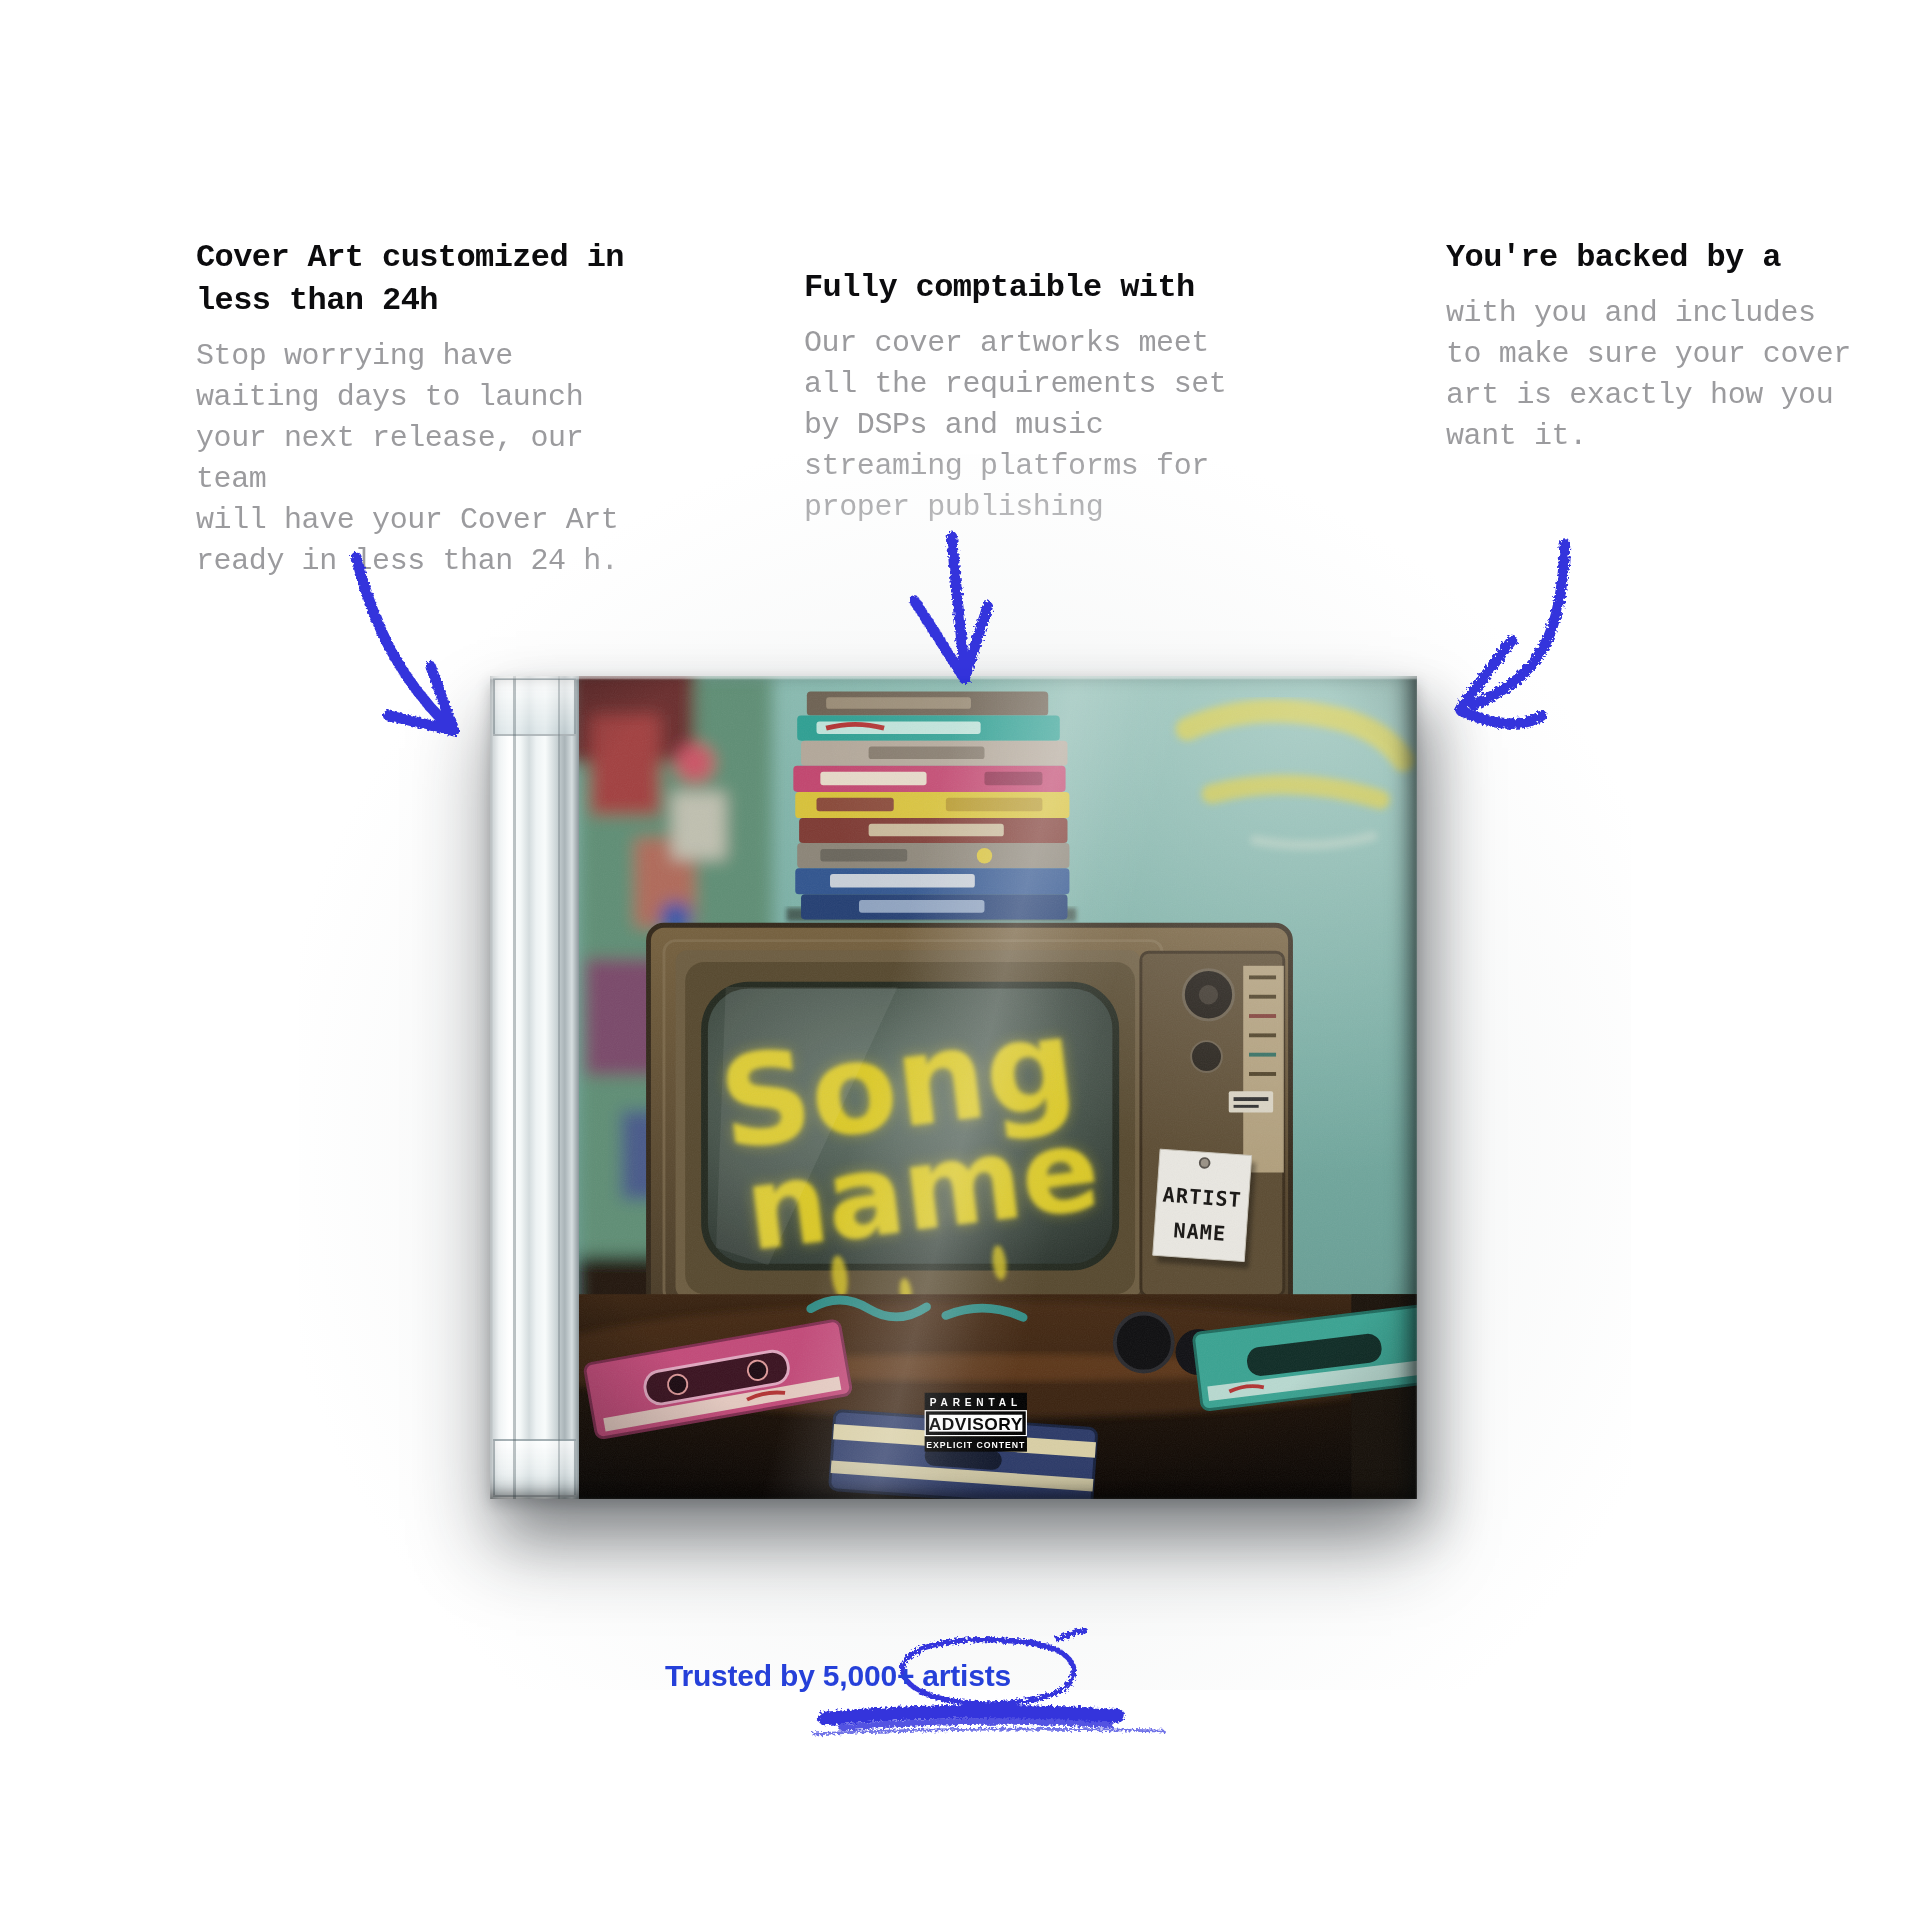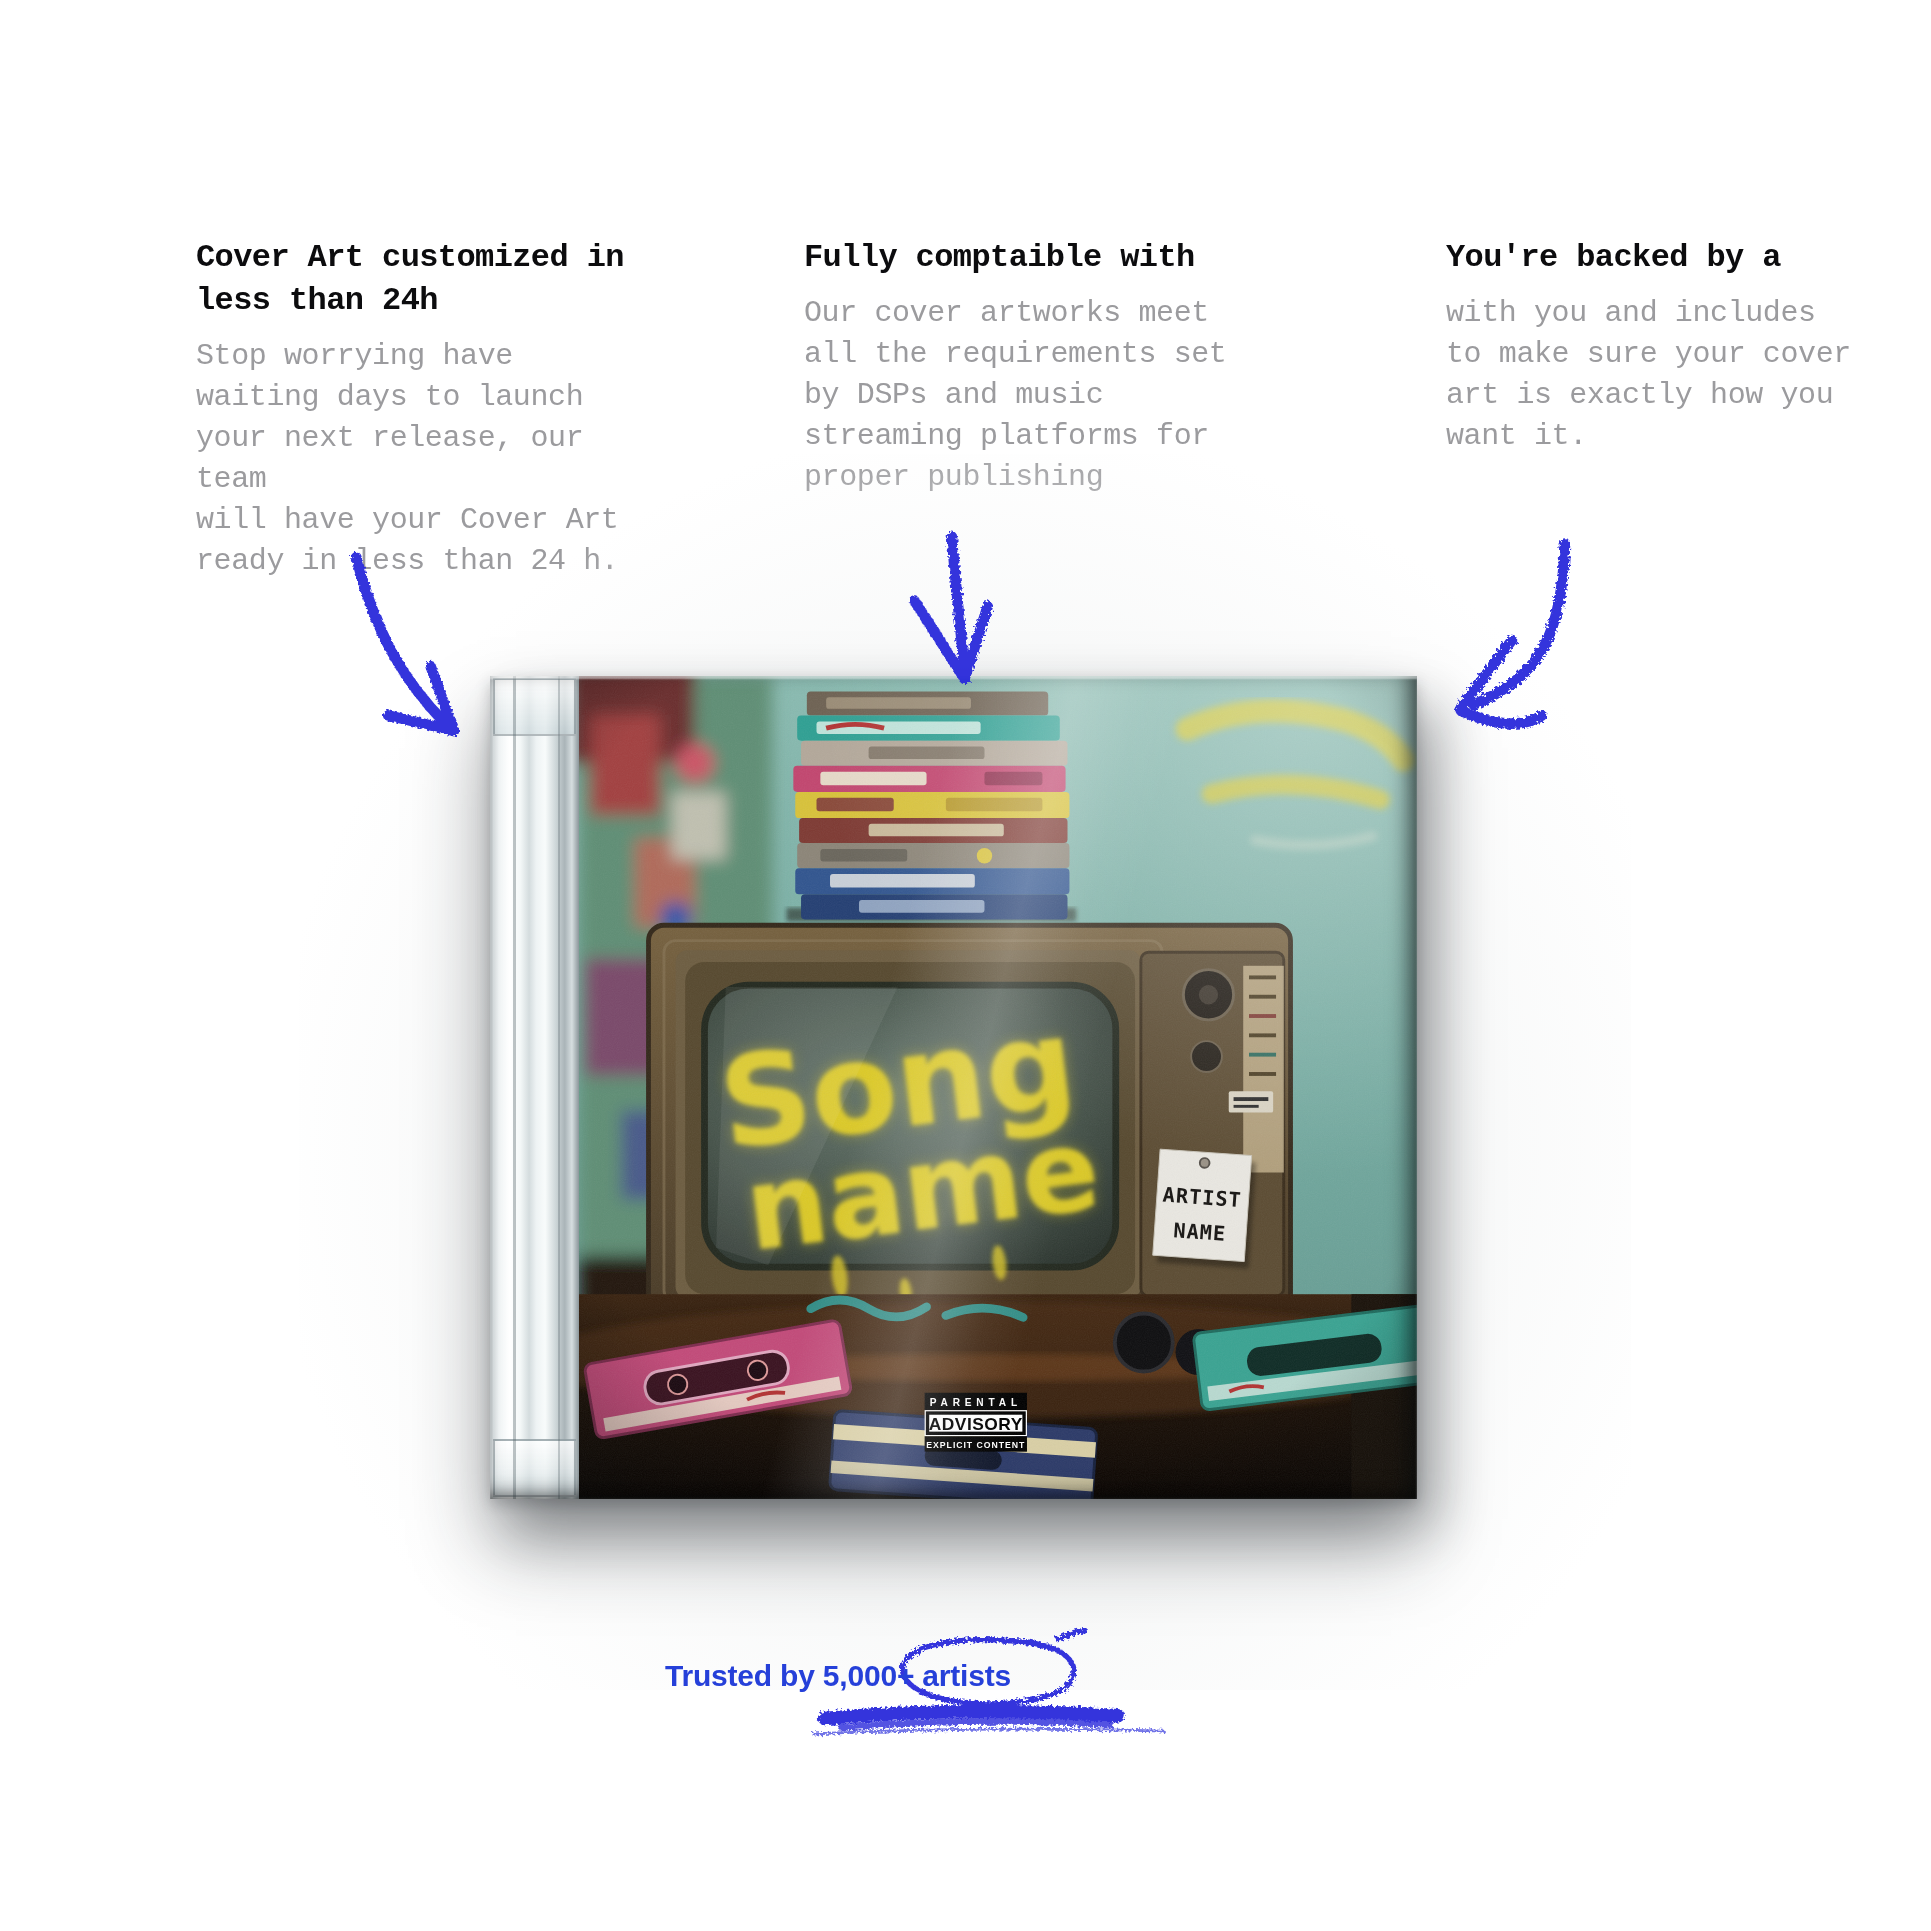--- a/index.html
+++ b/index.html
@@ -1,21 +1,21 @@
 <!DOCTYPE html>
 <html><head>
 <meta charset="utf-8">
 <style>
   html,body{margin:0;padding:0;background:#ffffff;}
   .canvas{position:relative;width:1931px;height:1931px;background:#ffffff;overflow:hidden;
           font-family:"Liberation Sans",sans-serif;}
 
   
   .feature{position:absolute;top:236px;width:454px;}
-  #feature-1{left:196px;} #feature-2{left:804px;} #feature-3{left:1446px;}
+  #feature-1{left:196px;} #feature-2{left:804px;margin-top:30px;} #feature-3{left:1446px;}
   .feature h3{margin:0 0 13.5px 0;font-size:32px;line-height:43px;font-weight:700;
               color:#0c0c0e;letter-spacing:-0.6px;}
   .feature p{margin:0;font-size:30px;line-height:41px;font-weight:400;
              color:#9b9b9e;letter-spacing:-0.4px;}
   .line{display:block;font-family:Liberation Mono, monospace;}
 
   
   .stage{position:absolute;left:299px;top:454px;width:1332px;height:1236px;
          background:radial-gradient(ellipse at 52% 56%, #f0f1f2 0%, rgba(247,248,248,0.85) 48%, rgba(255,255,255,0) 74%);}
 

